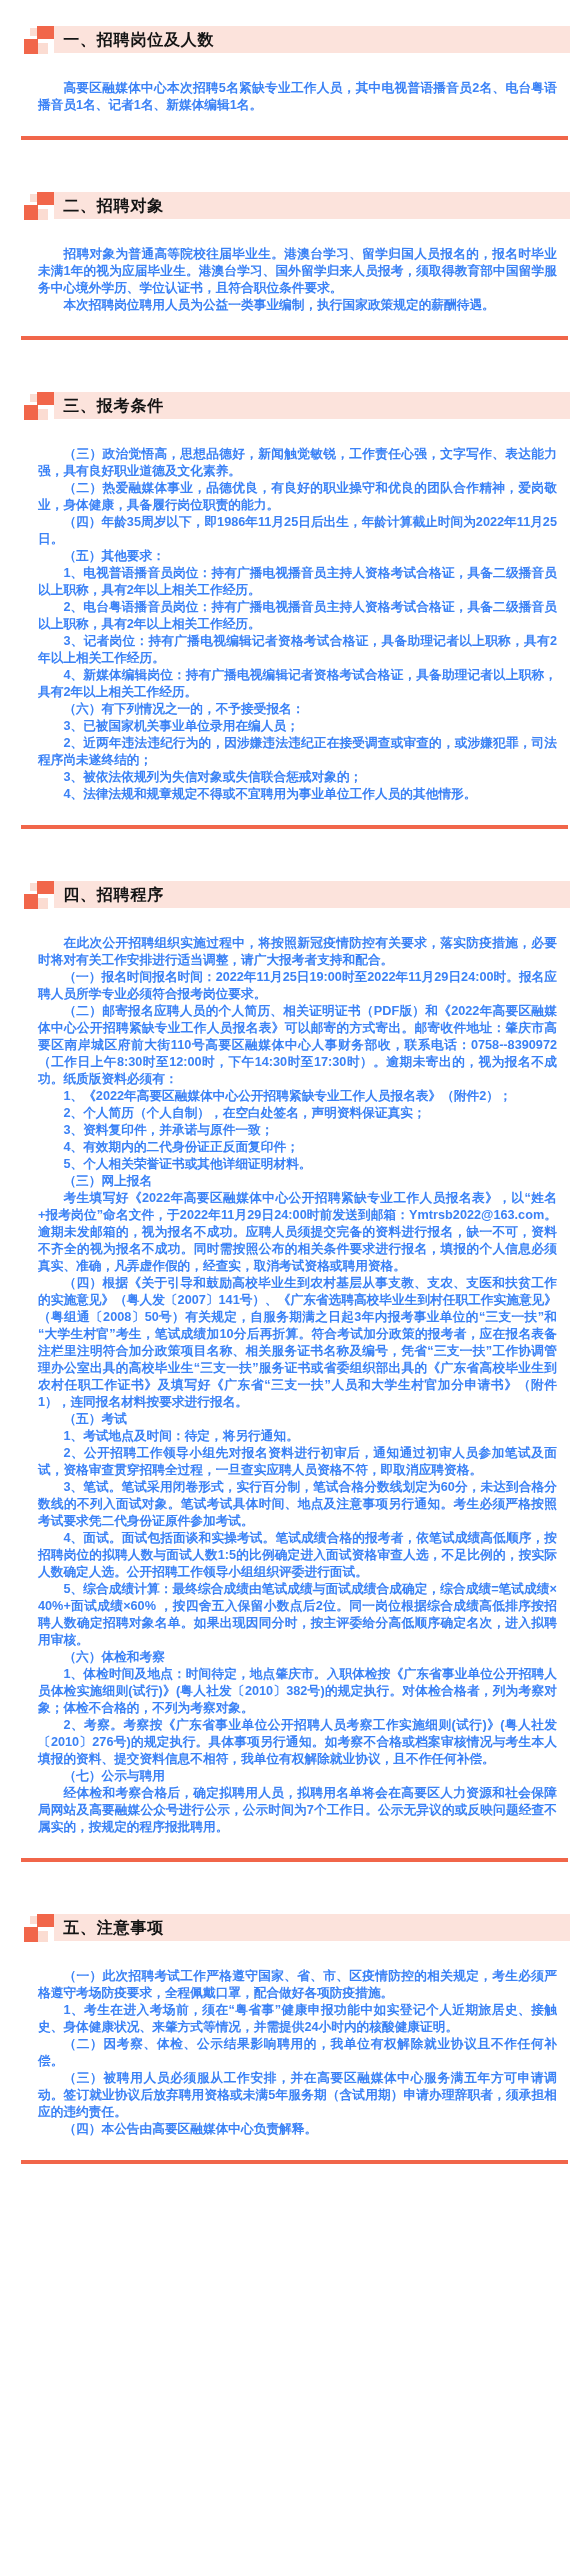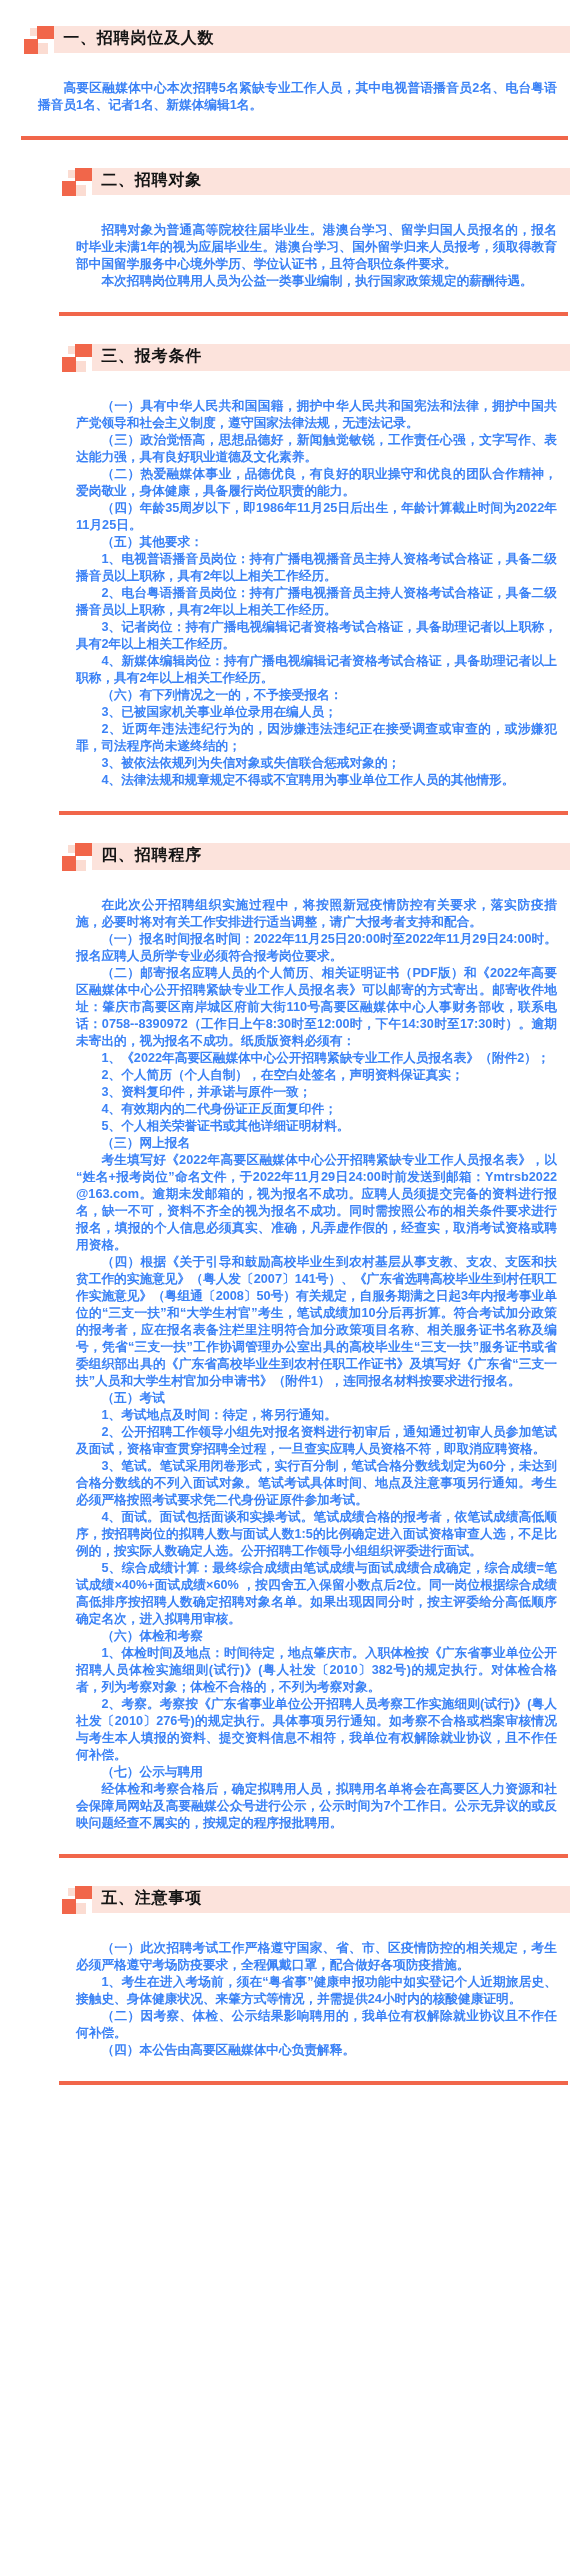--- a/index.html
+++ b/index.html
@@ -13,27 +13,26 @@
     font-family: "Liberation Sans", "DejaVu Sans", sans-serif;
     color: #262626;
     -webkit-font-smoothing: antialiased;
   }
   .doc {
     padding-top: 26px;
     padding-bottom: 32px;
   }
 
   
-  .section + .section { margin-top: 28px; padding-left: 38px; }
+  .section + .section { margin-top: 52px; }
   .sec-head {
     display: flex;
     align-items: flex-start;
     padding-left: 20.7px;
     padding-right: 19px;
-    font-family: Liberation Mono, monospace;
   }
   .sec-icon {
     position: relative;
     width: 33px;
     height: 30px;
     flex: none;
     display: block;
   }
   .px { position: absolute; display: block; }
   .px1 { left: 9.5px; top: 1.6px;  width: 7.1px;  height: 8px; background: #fbdcd2; }
@@ -130,21 +129,20 @@
         <i class="px px1"></i>
         <i class="px px2"></i>
         <i class="px px3"></i>
         <i class="px px4"></i>
       </span>
       <div class="sec-bar">
         <h2 class="sec-title">三、报考条件</h2>
       </div>
     </div>
     <div class="sec-body">
-          <p class="para">（一）具有中华人民共和国国籍，拥护中华人民共和国宪法和法律，拥护中国共产党领导和社会主义制度，遵守国家法律法规，无违法记录。</p>
           <p class="para">（三）政治觉悟高，思想品德好，新闻触觉敏锐，工作责任心强，文字写作、表达能力强，具有良好职业道德及文化素养。</p>
           <p class="para">（二）热爱融媒体事业，品德优良，有良好的职业操守和优良的团队合作精神，爱岗敬业，身体健康，具备履行岗位职责的能力。</p>
           <p class="para">（四）年龄35周岁以下，即1986年11月25日后出生，年龄计算截止时间为2022年11月25日。</p>
           <p class="para">（五）其他要求：</p>
           <p class="para">1、电视普语播音员岗位：持有广播电视播音员主持人资格考试合格证，具备二级播音员以上职称，具有2年以上相关工作经历。</p>
           <p class="para">2、电台粤语播音员岗位：持有广播电视播音员主持人资格考试合格证，具备二级播音员以上职称，具有2年以上相关工作经历。</p>
           <p class="para">3、记者岗位：持有广播电视编辑记者资格考试合格证，具备助理记者以上职称，具有2年以上相关工作经历。</p>
           <p class="para">4、新媒体编辑岗位：持有广播电视编辑记者资格考试合格证，具备助理记者以上职称，具有2年以上相关工作经历。</p>
           <p class="para">（六）有下列情况之一的，不予接受报名：</p>
           <p class="para">3、已被国家机关事业单位录用在编人员；</p>
@@ -162,21 +160,21 @@
         <i class="px px2"></i>
         <i class="px px3"></i>
         <i class="px px4"></i>
       </span>
       <div class="sec-bar">
         <h2 class="sec-title">四、招聘程序</h2>
       </div>
     </div>
     <div class="sec-body">
           <p class="para">在此次公开招聘组织实施过程中，将按照新冠疫情防控有关要求，落实防疫措施，必要时将对有关工作安排进行适当调整，请广大报考者支持和配合。</p>
-          <p class="para">（一）报名时间报名时间：2022年11月25日20:00时至2022年11月29日24:00时。报名应聘人员所学专业必须符合报考岗位要求。</p>
+          <p class="para">（一）报名时间报名时间：2022年11月25日19:00时至2022年11月29日24:00时。报名应聘人员所学专业必须符合报考岗位要求。</p>
           <p class="para">（二）邮寄报名应聘人员的个人简历、相关证明证书（PDF版）和《2022年高要区融媒体中心公开招聘紧缺专业工作人员报名表》可以邮寄的方式寄出。邮寄收件地址：肇庆市高要区南岸城区府前大街110号高要区融媒体中心人事财务部收，联系电话：0758--8390972（工作日上午8:30时至12:00时，下午14:30时至17:30时）。逾期未寄出的，视为报名不成功。纸质版资料必须有：</p>
           <p class="para">1、《2022年高要区融媒体中心公开招聘紧缺专业工作人员报名表》（附件2）；</p>
           <p class="para">2、个人简历（个人自制），在空白处签名，声明资料保证真实；</p>
           <p class="para">3、资料复印件，并承诺与原件一致；</p>
           <p class="para">4、有效期内的二代身份证正反面复印件；</p>
           <p class="para">5、个人相关荣誉证书或其他详细证明材料。</p>
           <p class="para">（三）网上报名</p>
           <p class="para">考生填写好《2022年高要区融媒体中心公开招聘紧缺专业工作人员报名表》，以“姓名+报考岗位”命名文件，于2022年11月29日24:00时前发送到邮箱：Ymtrsb2022@163.com。逾期未发邮箱的，视为报名不成功。应聘人员须提交完备的资料进行报名，缺一不可，资料不齐全的视为报名不成功。同时需按照公布的相关条件要求进行报名，填报的个人信息必须真实、准确，凡弄虚作假的，经查实，取消考试资格或聘用资格。</p>
           <p class="para">（四）根据《关于引导和鼓励高校毕业生到农村基层从事支教、支农、支医和扶贫工作的实施意见》（粤人发〔2007〕141号）、《广东省选聘高校毕业生到村任职工作实施意见》（粤组通〔2008〕50号）有关规定，自服务期满之日起3年内报考事业单位的“三支一扶”和“大学生村官”考生，笔试成绩加10分后再折算。符合考试加分政策的报考者，应在报名表备注栏里注明符合加分政策项目名称、相关服务证书名称及编号，凭省“三支一扶”工作协调管理办公室出具的高校毕业生“三支一扶”服务证书或省委组织部出具的《广东省高校毕业生到农村任职工作证书》及填写好《广东省“三支一扶”人员和大学生村官加分申请书》（附件1），连同报名材料按要求进行报名。</p>
           <p class="para">（五）考试</p>
@@ -203,20 +201,21 @@
         <i class="px px4"></i>
       </span>
       <div class="sec-bar">
         <h2 class="sec-title">五、注意事项</h2>
       </div>
     </div>
     <div class="sec-body">
           <p class="para">（一）此次招聘考试工作严格遵守国家、省、市、区疫情防控的相关规定，考生必须严格遵守考场防疫要求，全程佩戴口罩，配合做好各项防疫措施。</p>
           <p class="para">1、考生在进入考场前，须在“粤省事”健康申报功能中如实登记个人近期旅居史、接触史、身体健康状况、来肇方式等情况，并需提供24小时内的核酸健康证明。</p>
           <p class="para">（二）因考察、体检、公示结果影响聘用的，我单位有权解除就业协议且不作任何补偿。</p>
+          <p class="para">（三）被聘用人员必须服从工作安排，并在高要区融媒体中心服务满五年方可申请调动。签订就业协议后放弃聘用资格或未满5年服务期（含试用期）申请办理辞职者，须承担相应的违约责任。</p>
           <p class="para">（四）本公告由高要区融媒体中心负责解释。</p>
         </div>
     <div class="divider"></div>
   </section>
 </div>
 
 </div>
 
 
 </body></html>

